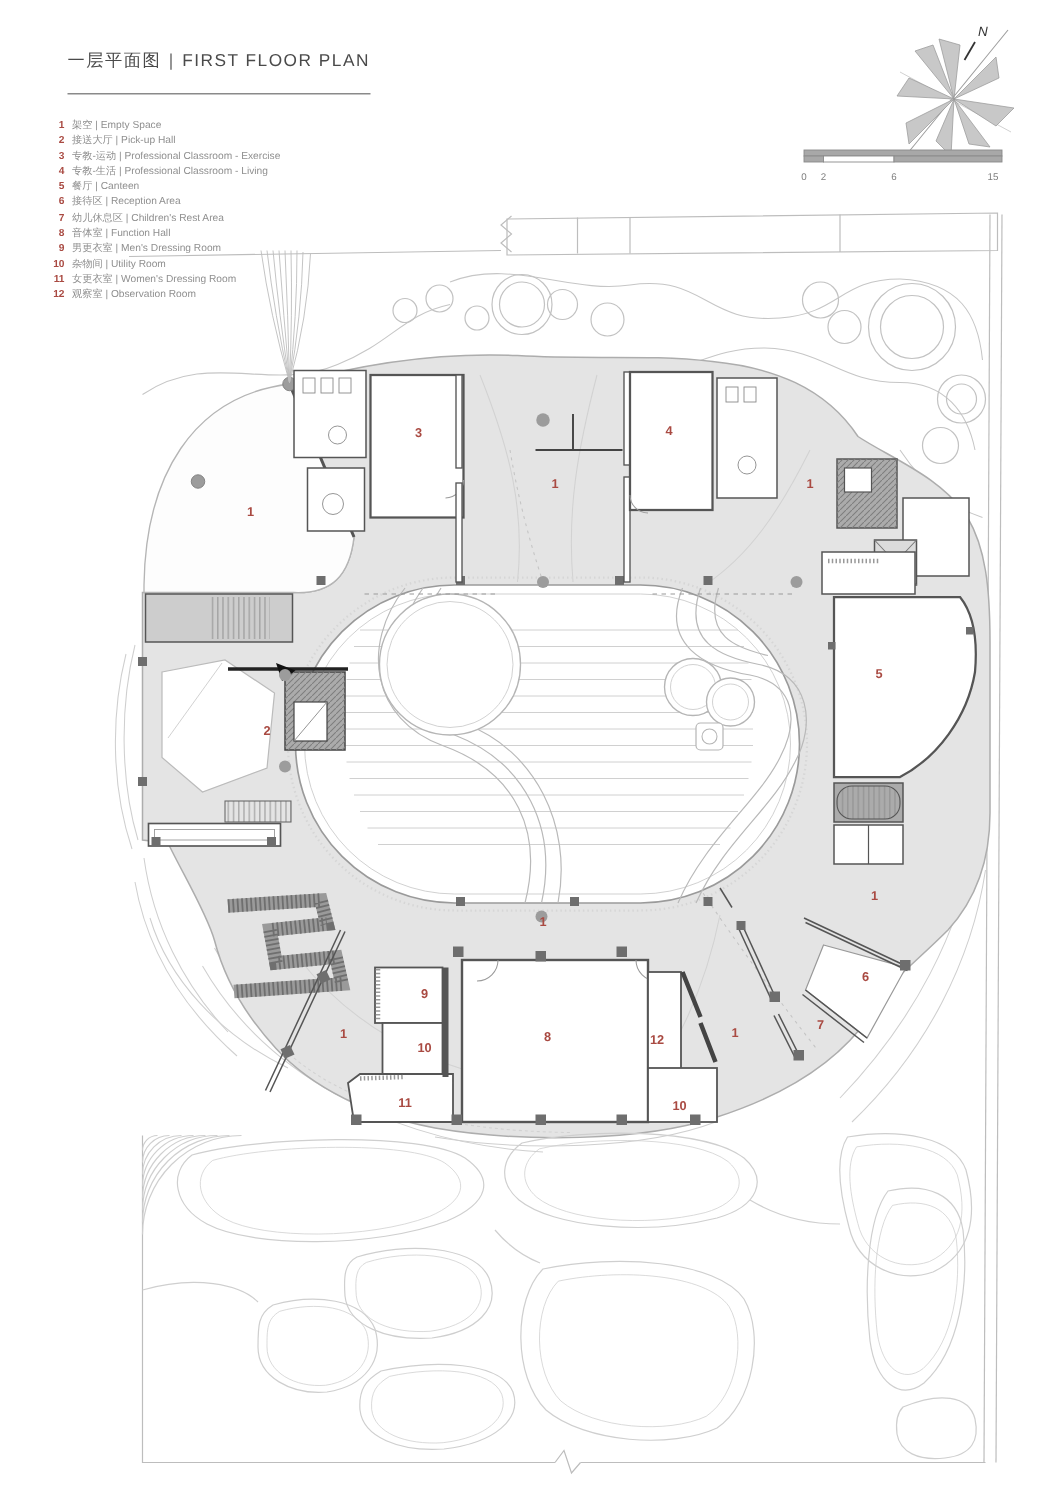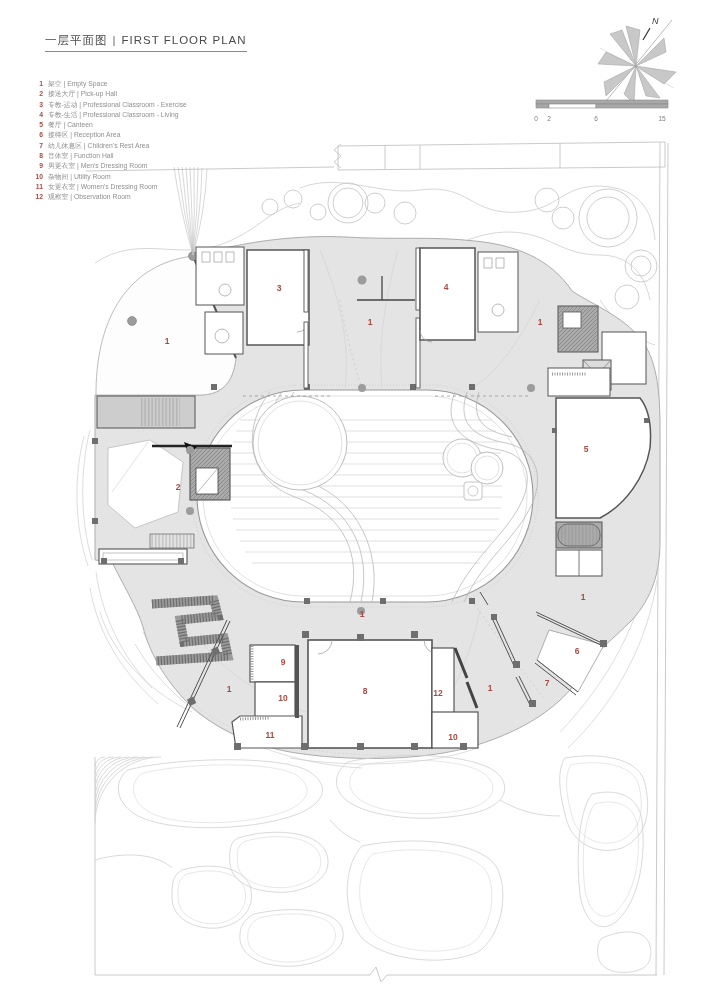--- a/index.html
+++ b/index.html
@@ -2,21 +2,21 @@
 <html><head>
 <meta charset="utf-8">
 <style>
   html,body{margin:0;padding:0;background:#fff;}
   body{width:707px;height:1000px;position:relative;overflow:hidden;
        font-family:"Liberation Sans",sans-serif;}
   #page{position:absolute;inset:0;background:#fff;}
 
   
   #hdr{position:absolute;left:45px;top:33px;color:#4a4a4a;font-size:11.5px;
-       letter-spacing:1px;border-bottom:1px solid #8a8a8a;padding-bottom:3px;
+       letter-spacing:1px;border-bottom:1px solid #8a8a8a;padding-bottom:14px;
        white-space:nowrap;}
   #hdr .sep{margin:0 5px;color:#6a6a6a;}
 
   
   #legend{position:absolute;left:33px;top:79px;}
   .lg-row{display:flex;align-items:baseline;height:10.3px;line-height:10.3px;}
   .lg-num{width:10px;text-align:right;margin-right:5px;color:#a94a42;
           font-size:6.8px;font-weight:bold;}
   .lg-txt{color:#8f8f8f;font-size:6.8px;white-space:nowrap;}
 

